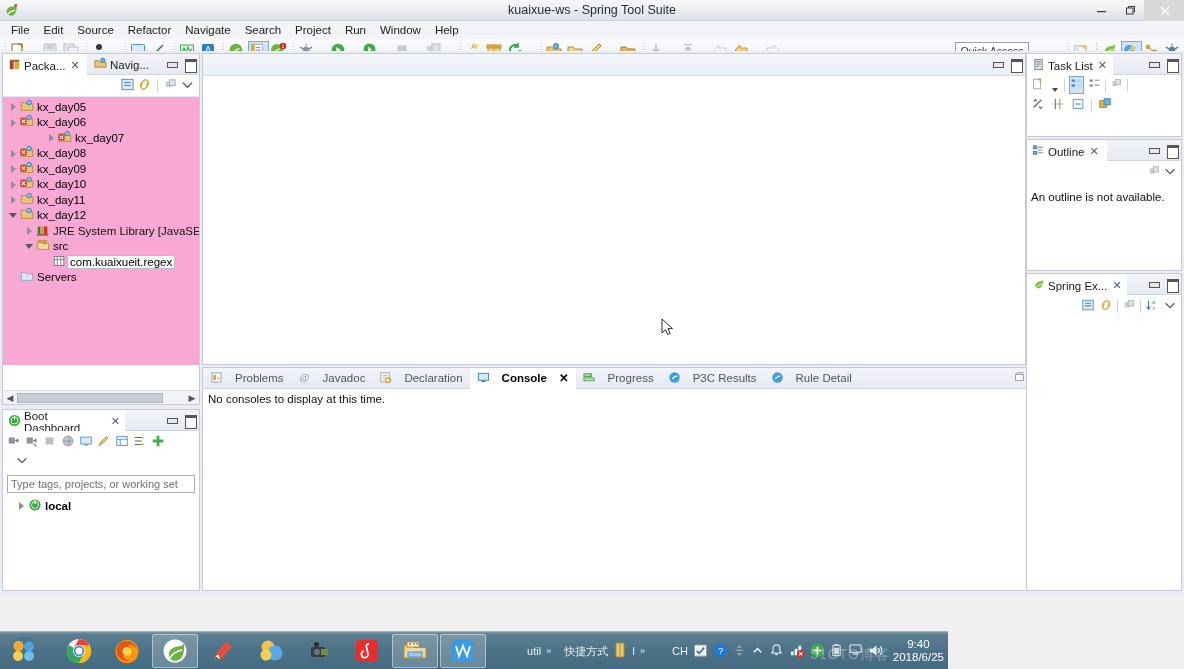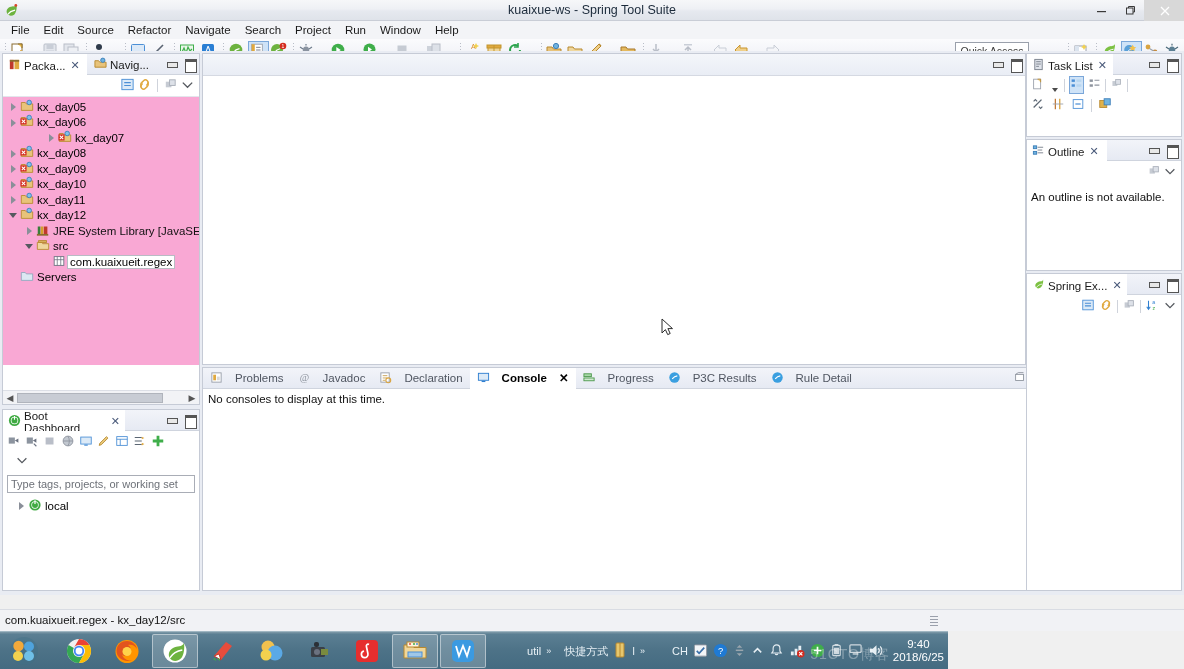--- a/index.html
+++ b/index.html
@@ -774,21 +774,21 @@
         <div class="trow" style="padding-left:14px;">
           <span class="tw collapsed"></span>
           <span>
             <svg width="14" height="14" viewBox="0 0 16 16">
                 <circle cx="8" cy="8" r="6.4" fill="#3faa42"></circle>
                 <circle cx="8" cy="8" r="4.2" fill="#fff"></circle>
                 <circle cx="8" cy="8" r="3.4" fill="#3faa42"></circle>
                 <rect x="7.3" y="2.6" width="1.4" height="4.3" fill="#fff"></rect>
               </svg>
           </span>
-          <span class="tlabel" style="font-weight:normal;">local</span>
+          <span class="tlabel" style="font-weight:bold;">local</span>
         </div>
       </div>
     </div>
 
     <div id="editor-area">
       <div class="ed-top">
         <div class="vctrl">
           <span class="ic-min"></span>
           <span class="ic-max"></span>
         </div>
@@ -1072,24 +1072,20 @@
     </div>
 
   </div>
 
   <div class="cursor">
     <svg width="14" height="20" viewBox="0 0 14 20">
       <path d="M1 1l0 14 3.4-3.4 2.3 5 2.5-1.1-2.3-4.9 4.6 0z" fill="#ffffff" stroke="#2b2b2b" stroke-width="1"></path>
     </svg>
   </div>
 
-  <div class="statusbar">
-    <span>com.kuaixueit.regex - kx_day12/src</span>
-    <span class="status-grip"></span>
-  </div>
 
   <div class="taskbar">
     <div class="tb-start">
       <svg width="40" height="32" viewBox="0 0 40 32">
         <circle cx="20" cy="16" r="14" fill="#3b6f87" opacity="0.35"></circle>
         <circle cx="14.5" cy="11" r="5.2" fill="#f2a93b"></circle>
         <circle cx="25" cy="11.5" r="5" fill="#4fa3dd"></circle>
         <circle cx="14" cy="21" r="5" fill="#f2d14e"></circle>
         <circle cx="25" cy="21" r="5" fill="#6fc0e8"></circle>
       </svg>

